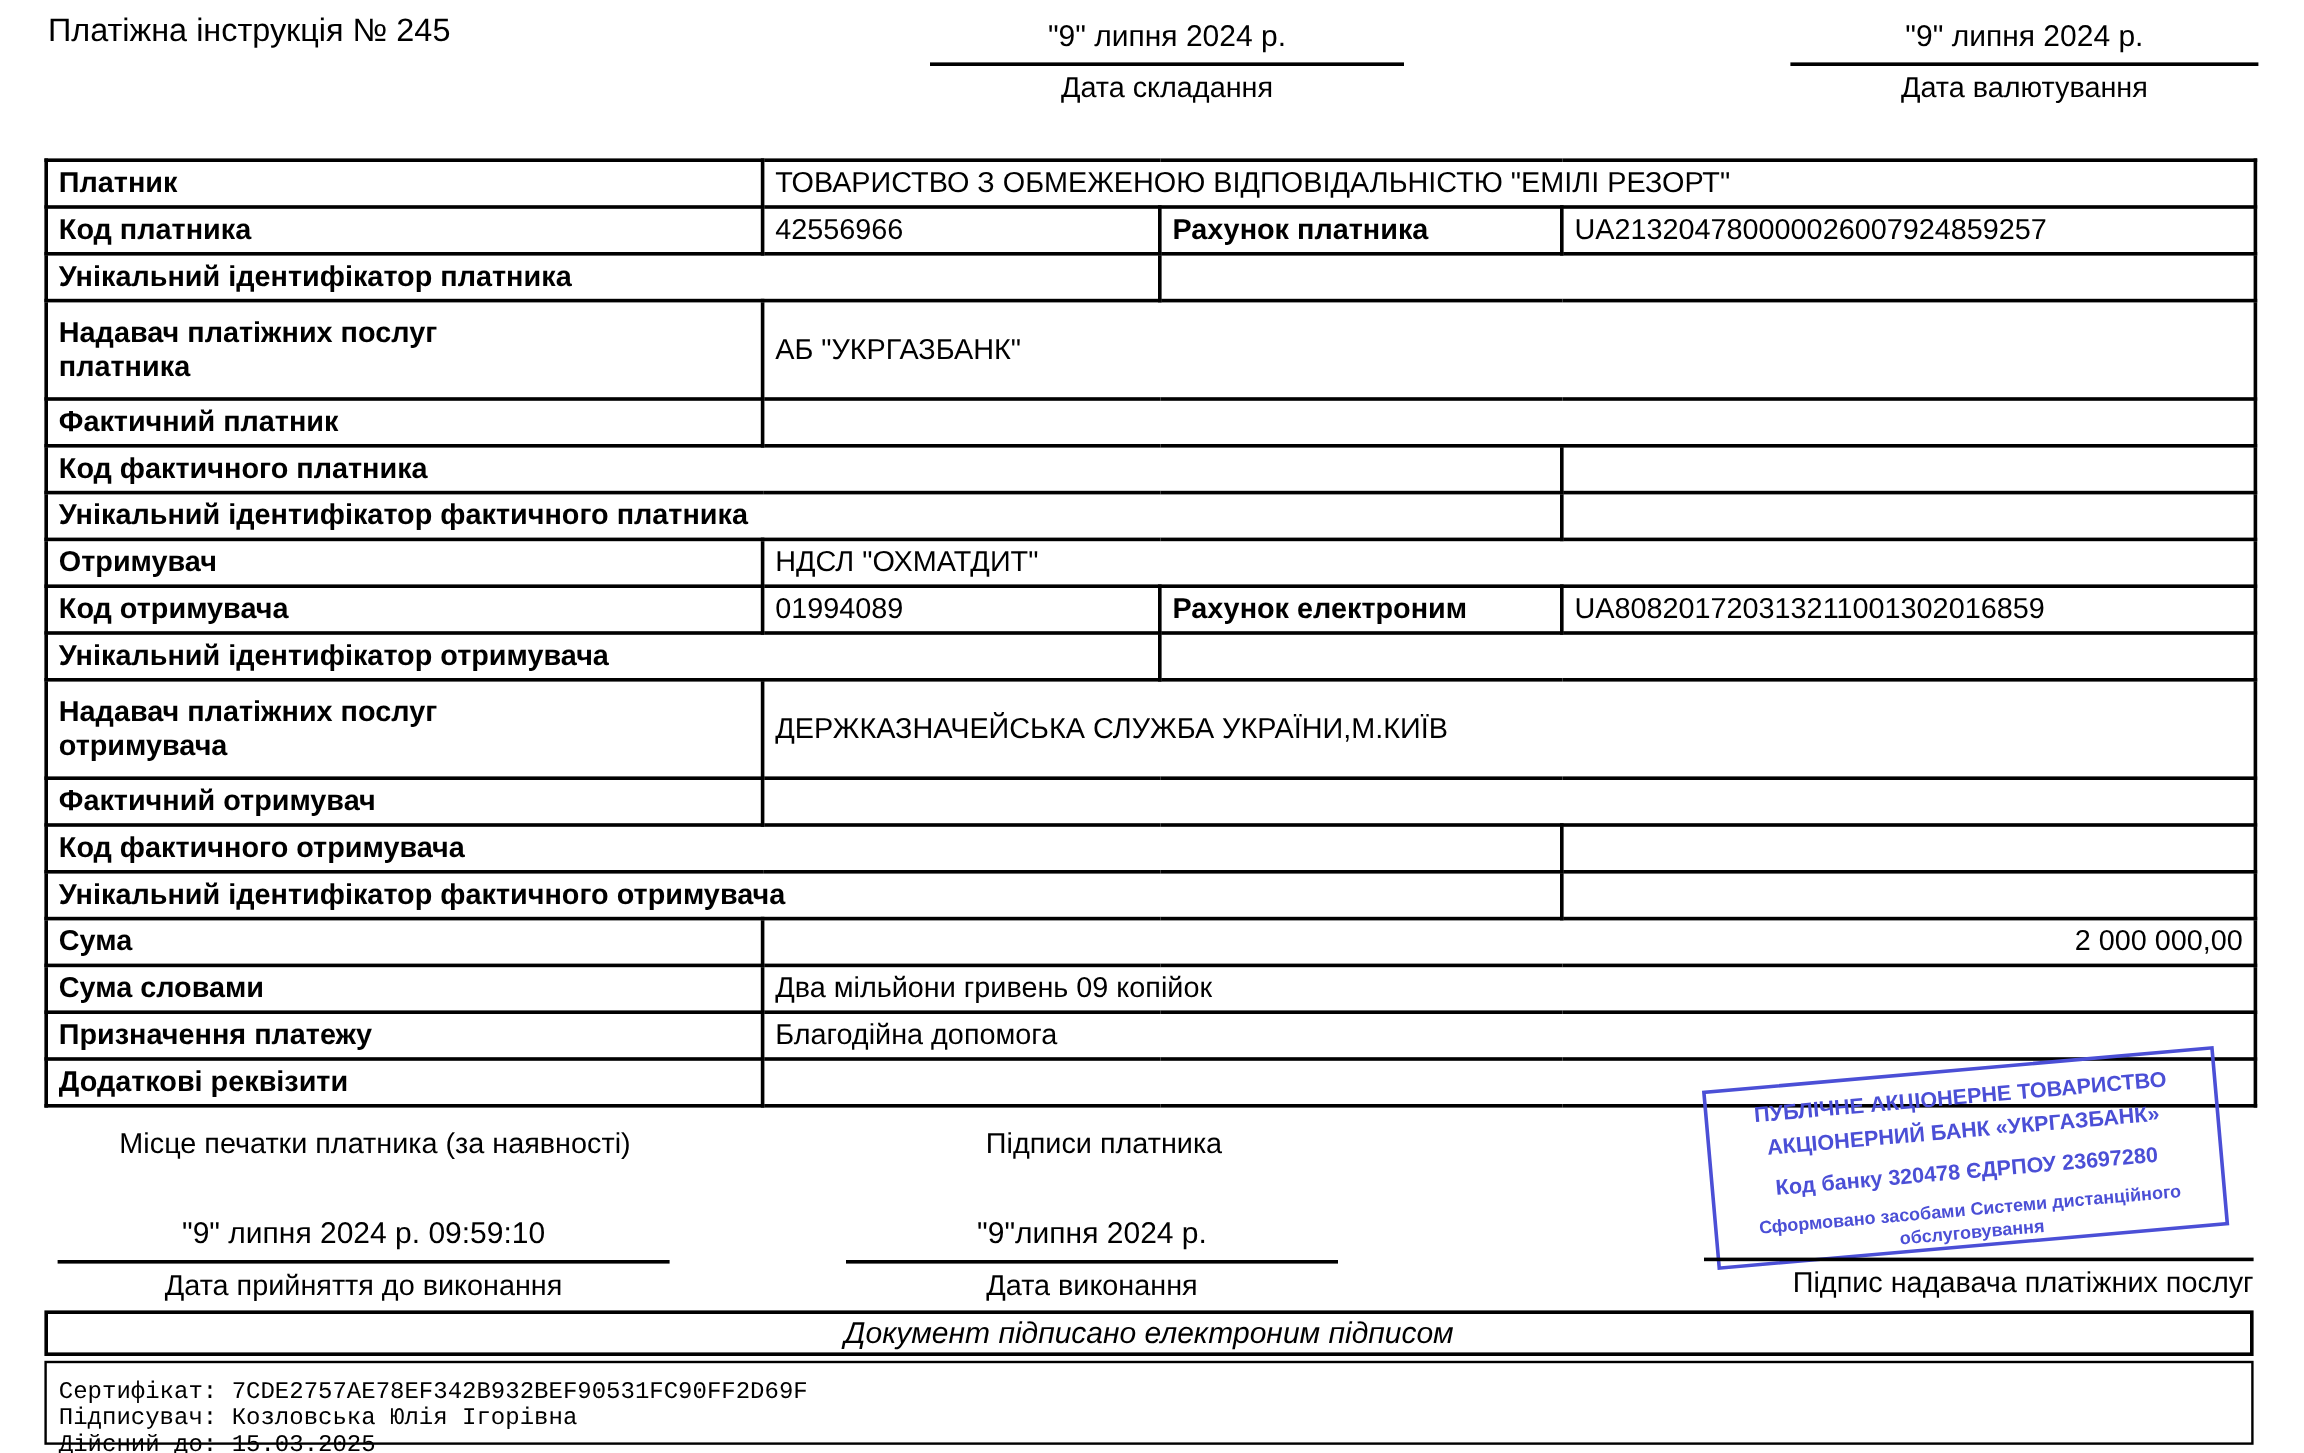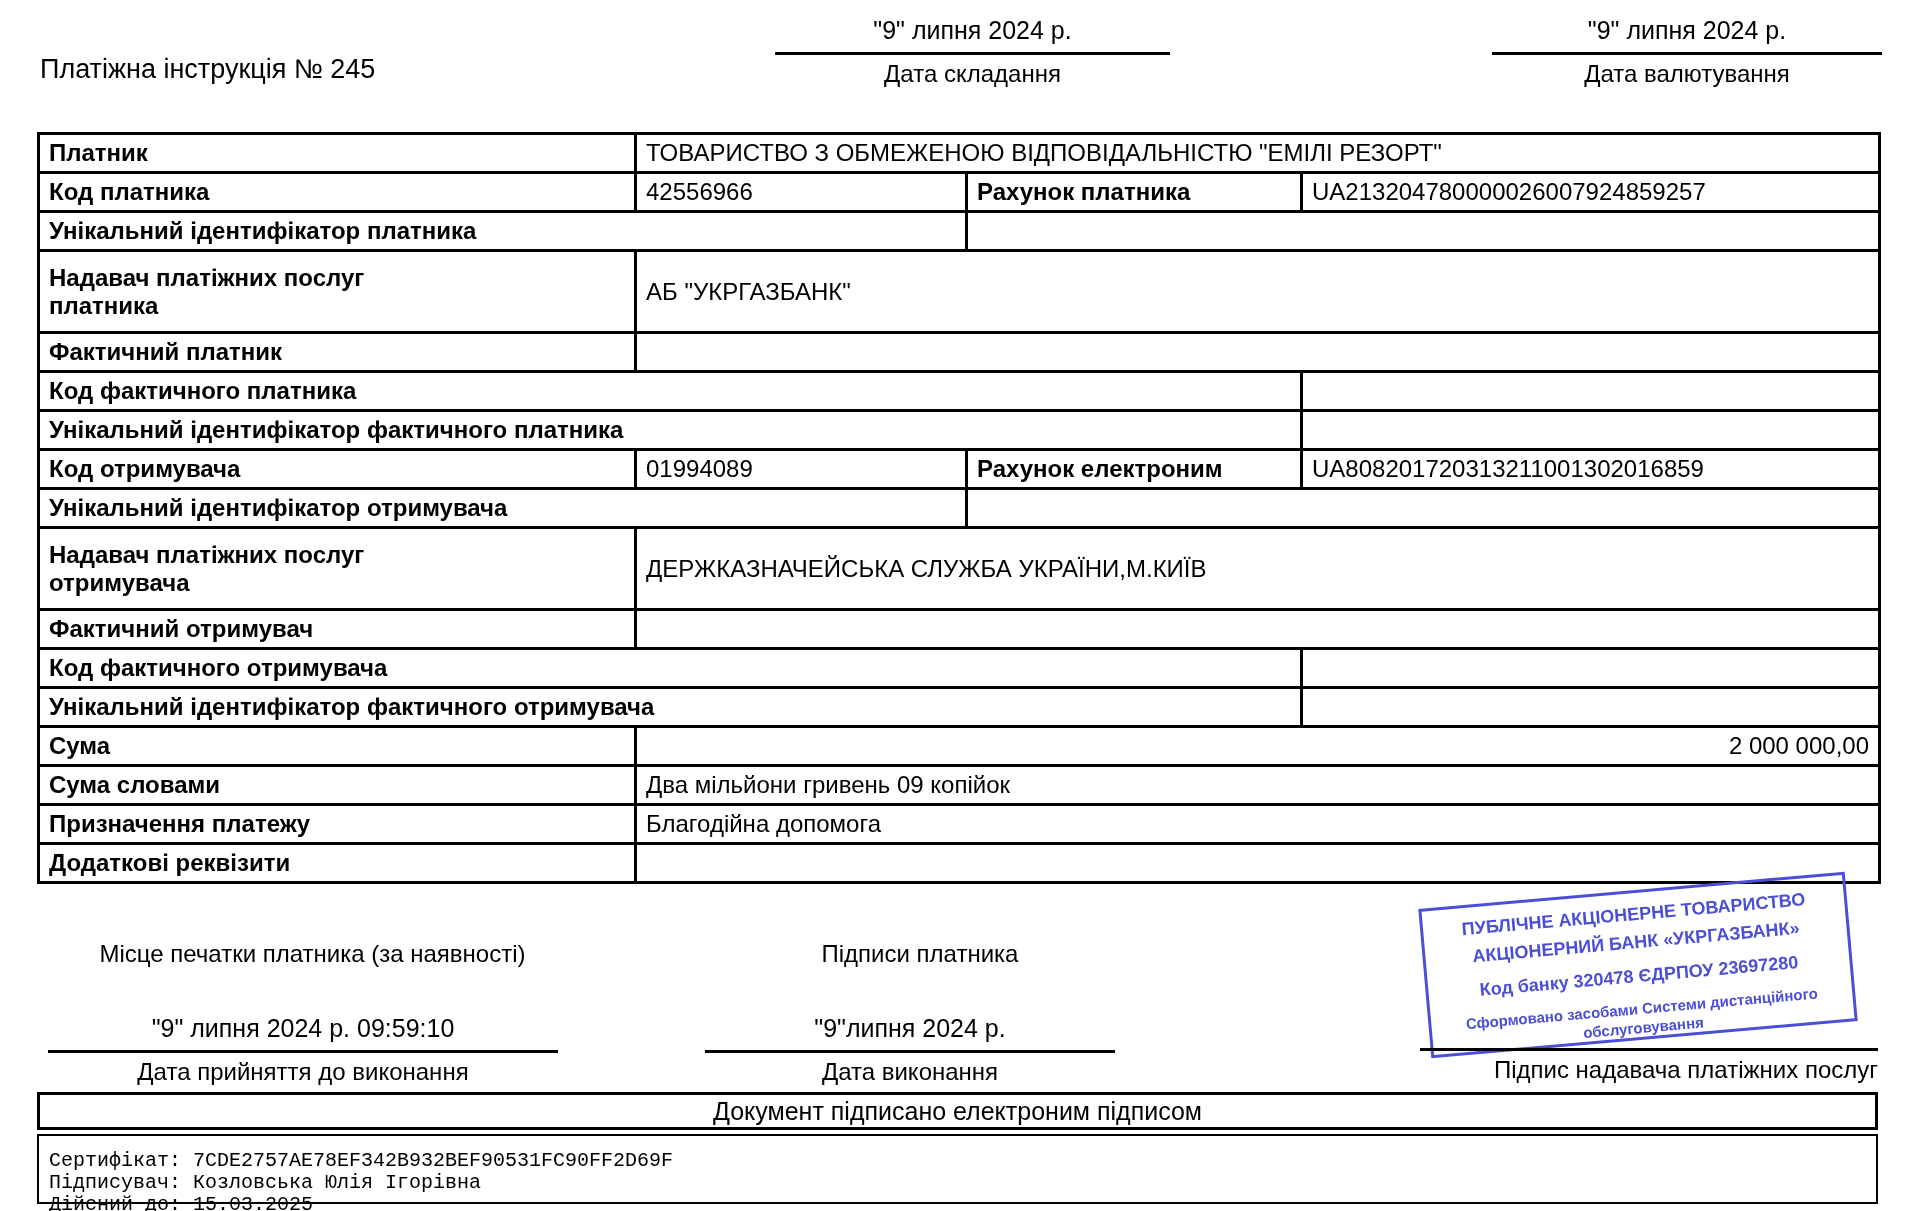--- a/index.html
+++ b/index.html
@@ -7,21 +7,21 @@
   body {
     width:1920px; height:1211px;
     font-family:"Liberation Sans", sans-serif;
     color:#000;
     position:relative;
     overflow:hidden;
   }
   .page { position:absolute; left:0; top:0; width:1920px; height:1211px; background:#fff; }
 
   
-  .doc-title { position:absolute; left:40px; top:10px; font-size:27px;margin-top:44px; }
+  .doc-title { position:absolute; left:40px; top:10px; font-size:27px; }
   .hdr-date { position:absolute; text-align:center; }
   .hdr-date .d-val { font-size:25px; padding-bottom:7px; border-bottom:3px solid #000; }
   .hdr-date .d-lbl { font-size:24px; padding-top:5px; }
   .hdr-date.first  { left:775px;  top:16px; width:395px; }
   .hdr-date.second { left:1492px; top:16px; width:390px; }
 
   
   table.pay {
     position:absolute; left:37px; top:132px; width:1841px;
     border-collapse:collapse; table-layout:fixed;
@@ -64,21 +64,21 @@
   .stamp .s1 { font-size:18px; margin-top:11px; }
   .stamp .s2 { font-size:18px; margin-top:7px; }
   .stamp .s3 { font-size:18px; margin-top:13px; }
   .stamp .s4 { font-size:15px; margin-top:13px; }
   .stamp .s5 { font-size:15px; margin-top:2px; }
 
   
   .esign-box {
     position:absolute; left:37px; top:1092px; width:1841px; height:38px;
     border:3px solid #000;
-    font-size:25px; text-align:center; line-height:33px;
+    font-size:25px; text-align:center; line-height:33px;font-style:italic;
   }
   .cert-box {
     position:absolute; left:37px; top:1134px; width:1841px; height:70px;
     border:2px solid #000;
     font-size:20px; line-height:22px;
     padding:14px 10px;
     font-family:Liberation Mono, monospace;
   }
 </style>
 </head>
@@ -131,20 +131,24 @@
     </tr>
     <tr>
       <td class="lbl" colspan="3">Код фактичного платника</td>
       <td></td>
     </tr>
     <tr>
       <td class="lbl" colspan="3">Унікальний ідентифікатор фактичного платника</td>
       <td></td>
     </tr>
     <tr>
+      <td class="lbl">Отримувач</td>
+      <td colspan="3">НДСЛ "ОХМАТДИТ"</td>
+    </tr>
+    <tr>
       <td class="lbl">Код отримувача</td>
       <td>01994089</td>
       <td class="lbl">Рахунок електроним</td>
       <td>UA808201720313211001302016859</td>
     </tr>
     <tr>
       <td class="lbl" colspan="2">Унікальний ідентифікатор отримувача</td>
       <td colspan="2"></td>
     </tr>
     <tr class="tall">

